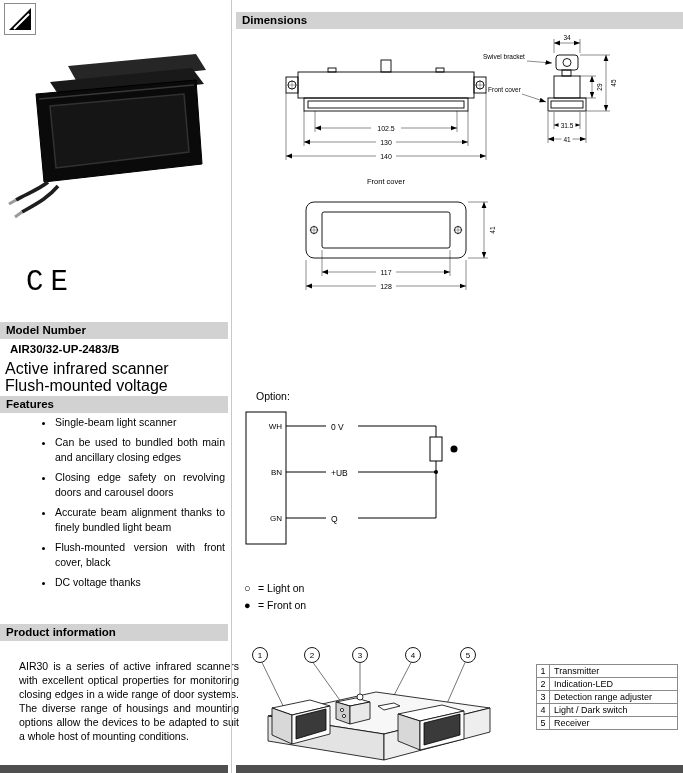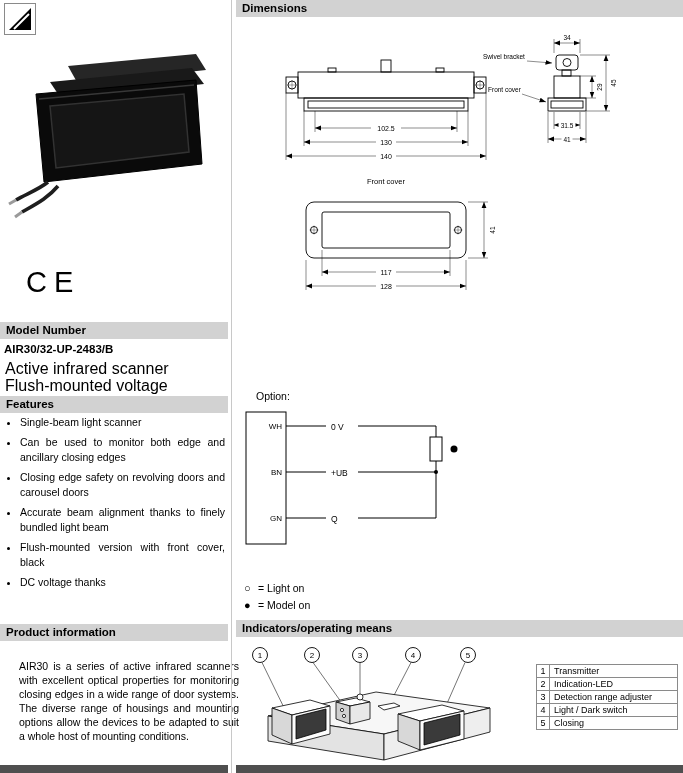--- a/index.html
+++ b/index.html
@@ -7,23 +7,23 @@
   body { font-family:"Liberation Sans", sans-serif; color:#000; }
   .page { position:relative; width:683px; height:773px; background:#ffffff; overflow:hidden; }
   .col-left  { position:absolute; left:0; top:0; width:228px; height:773px; }
   .col-right { position:absolute; left:236px; top:0; width:447px; height:773px; }
   .divider   { position:absolute; left:231px; top:0; width:1px; height:773px; background:#c8c8c8; }
   .abs { position:absolute; }
   .bar { position:absolute; left:0; background:#d2d2d2; font-weight:bold; font-size:11.5px; height:17px; line-height:17px; padding:0 6px; width:100%; }
   .txt { position:absolute; font-size:16px; line-height:13px; }
   .model-no { position:absolute; font-size:11.5px; font-weight:bold; }
   ul.features { position:absolute; left:5px; top:415px; width:220px; margin:0; padding:0 0 0 15px; font-size:10.5px; line-height:15px; text-align:justify; }
-  ul.features li { margin-bottom:5px; }
+  ul.features li { margin-bottom:5px;margin-left:35px; }
   .prodinfo { position:absolute; left:5px; top:645px; width:220px; margin:14px; font-size:10.5px; line-height:14px; text-align:justify; }
-  .ce { position:absolute; left:26px; top:266px; font-size:29px; letter-spacing:7px; font-family:Liberation Sans, sans-serif; }
+  .ce { position:absolute; left:26px; top:266px; font-size:29px; letter-spacing:7px; font-family:Liberation Mono, monospace; }
   .logo-box { position:absolute; left:4px; top:3px; width:32px; height:32px; border:1px solid #8a8a8a; background:#fff; }
   .footer-bar { position:absolute; top:765px; height:8px; background:#4f4f4f; }
   .option-label { position:absolute; left:20px; top:390px; font-size:10.5px; }
   .legend { position:absolute; left:8px; top:580px; font-size:10.5px; line-height:17px; }
   .legend .sym { display:inline-block; width:14px; font-size:11px; }
   .ind-table { position:absolute; left:300px; top:664px; border-collapse:collapse; font-size:9px; background:#fff; }
   .ind-table td { border:1px solid #8a8a8a; padding:1px 4px; height:13px; white-space:nowrap; }
   .ind-table td.num { width:13px; text-align:center; padding:1px 3px; }
   .ind-table td.lbl { width:128px; }
   svg text { font-family:"Liberation Sans", sans-serif; fill:#000; stroke:none; }
@@ -50,45 +50,45 @@
       <line x1="33" y1="59" x2="188" y2="45" stroke="#383838" stroke-width="1.6"></line>
       <path d="M42,142 C32,150 20,154 10,160" stroke="#1e1e1e" stroke-width="3.6" fill="none"></path>
       <path d="M52,146 C42,158 30,164 16,172" stroke="#1e1e1e" stroke-width="3.6" fill="none"></path>
       <line x1="10" y1="160" x2="3" y2="164" stroke="#9a9a9a" stroke-width="3"></line>
       <line x1="16" y1="172" x2="9" y2="177" stroke="#9a9a9a" stroke-width="3"></line>
     </svg>
 
     <div class="ce">CE</div>
 
     <div class="bar" style="top:322px">Model Number</div>
-    <div class="model-no" style="left:4px;top:343px">AIR30/32-UP-2483/B</div>
+    <div class="model-no" style="left:10px;top:343px">AIR30/32-UP-2483/B</div>
     <div class="txt" style="left:5px;top:362px">Active infrared scanner</div>
     <div class="txt" style="left:5px;top:379px">Flush-mounted voltage</div>
 
     <div class="bar" style="top:396px">Features</div>
     <ul class="features">
       <li>Single-beam light scanner</li>
-      <li>Can be used to monitor both edge and ancillary closing edges</li>
+      <li>Can be used to bundled both main and ancillary closing edges</li>
       <li>Closing edge safety on revolving doors and carousel doors</li>
       <li>Accurate beam alignment thanks to finely bundled light beam</li>
       <li>Flush-mounted version with front cover, black</li>
       <li>DC voltage thanks</li>
     </ul>
 
     <div class="bar" style="top:624px">Product information</div>
     <p class="prodinfo">AIR30 is a series of active infrared scanners with excellent optical properties for monitoring closing edges in a wide range of door systems. The diverse range of housings and mounting options allow the devices to be adapted to suit a whole host of mounting conditions.</p>
 
     <div class="footer-bar" style="left:0;width:228px"></div>
   </div>
 
   <div class="divider"></div>
 
   <div class="col-right">
 
-    <div class="bar" style="top:0">Dimensions</div>
+    <div class="bar" style="top:12px">Dimensions</div>
 
     <svg class="abs" style="left:0;top:26px" width="447" height="300" viewBox="0 0 447 300">
       <defs>
         <marker id="aE" markerWidth="7" markerHeight="6" refX="6.5" refY="3" orient="auto" markerUnits="userSpaceOnUse">
           <path d="M0,0.6 L6.5,3 L0,5.4 z" fill="#000"></path>
         </marker>
         <marker id="aS" markerWidth="7" markerHeight="6" refX="0.5" refY="3" orient="auto" markerUnits="userSpaceOnUse">
           <path d="M6.5,0.6 L0.5,3 L6.5,5.4 z" fill="#000"></path>
         </marker>
       </defs>
@@ -223,25 +223,24 @@
       <rect x="190" y="31" width="12" height="24" fill="#fff" stroke="#000" stroke-width="1"></rect>
       <circle cx="214" cy="43" r="3.5" fill="#000"></circle>
       <circle cx="196" cy="66" r="2" fill="#000"></circle>
     </svg>
 
     <div class="legend">
       <div>
         <span class="sym">○</span><span>= Light on</span>
       </div>
       <div>
-        <span class="sym">●</span><span>= Model on</span>
+        <span class="sym">●</span><span>= Front on</span>
       </div>
     </div>
 
-    <div class="bar" style="top:620px">Indicators/operating means</div>
 
     <svg class="abs" style="left:4px;top:642px" width="280" height="122" viewBox="0 0 280 122">
 
       <g stroke="#000" stroke-width="0.55">
         <line x1="22" y1="20.5" x2="50" y2="78"></line>
         <line x1="73" y1="20.5" x2="104" y2="64"></line>
         <line x1="120" y1="20.5" x2="120" y2="56"></line>
         <line x1="171" y1="20.5" x2="149" y2="63"></line>
         <line x1="225" y1="20.5" x2="198" y2="82"></line>
       </g>
@@ -299,21 +298,21 @@
         <tr>
           <td class="num">3</td>
           <td class="lbl">Detection range adjuster</td>
         </tr>
         <tr>
           <td class="num">4</td>
           <td class="lbl">Light / Dark switch</td>
         </tr>
         <tr>
           <td class="num">5</td>
-          <td class="lbl">Closing</td>
+          <td class="lbl">Receiver</td>
         </tr>
       </tbody>
     </table>
 
     <div class="footer-bar" style="left:0;width:447px"></div>
   </div>
 
 </div>
 
 </body></html>

